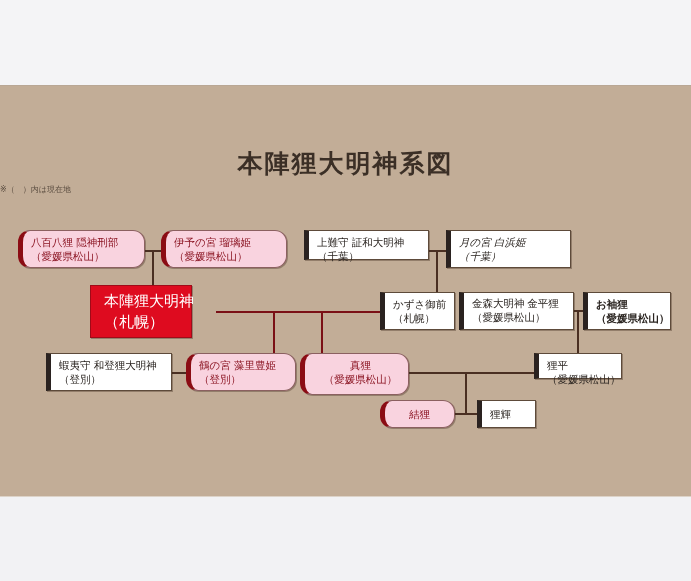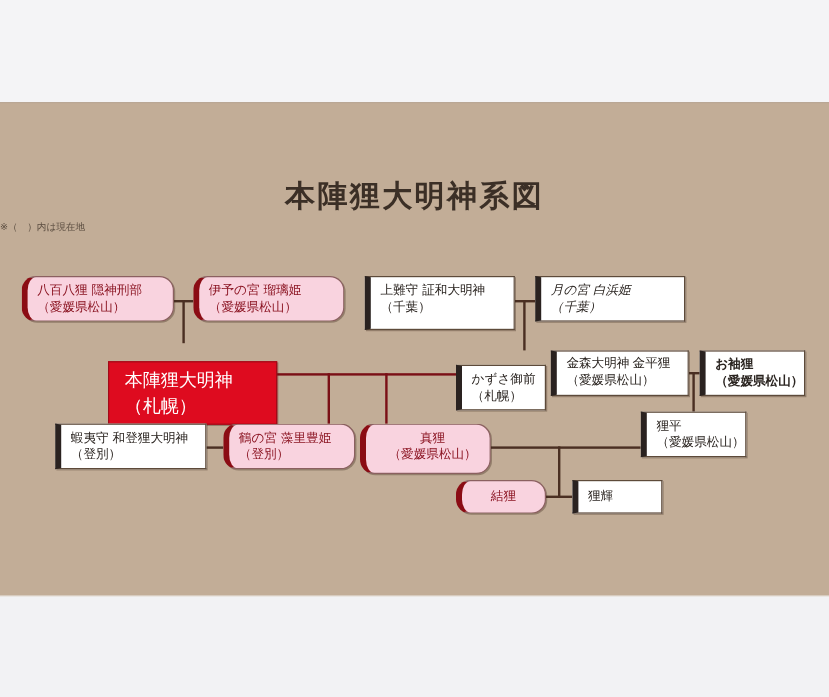--- a/index.html
+++ b/index.html
@@ -74,36 +74,36 @@
 <div class="node pink" style="left:18px; top:230px; width:127px; height:38px;">
   <div>八百八狸 隠神刑部</div>
   <div>（愛媛県松山）</div>
 </div>
 
 <div class="node pink" style="left:161px; top:230px; width:126px; height:38px;">
   <div>伊予の宮 瑠璃姫</div>
   <div>（愛媛県松山）</div>
 </div>
 
-<div class="node white" style="left:304px; top:230px; width:125px; height:45px;">
+<div class="node white" style="left:304px; top:230px; width:125px; height:30px;">
   <div>上難守 証和大明神</div>
   <div>（千葉）</div>
 </div>
 
 <div class="node white" style="left:446px; top:230px; width:125px; height:38px;font-style:italic;">
   <div>月の宮 白浜姫</div>
   <div>（千葉）</div>
 </div>
 
-<div class="node root" style="left:90px; top:301px; width:141px; height:53px;">
+<div class="node root" style="left:90px; top:285px; width:102px; height:53px;">
   <div>本陣狸大明神</div>
   <div>（札幌）</div>
 </div>
 
-<div class="node white" style="left:380px; top:292px; width:75px; height:38px;margin-top:12px;">
+<div class="node white" style="left:380px; top:292px; width:75px; height:38px;">
   <div>かずさ御前</div>
   <div>（札幌）</div>
 </div>
 
 <div class="node white" style="left:459px; top:292px; width:115px; height:38px;font-family:Liberation Serif, serif;">
   <div>金森大明神 金平狸</div>
   <div>（愛媛県松山）</div>
 </div>
 
 <div class="node white" style="left:583px; top:292px; width:88px; height:38px;font-weight:bold;">
@@ -119,24 +119,24 @@
 <div class="node pink" style="left:186px; top:353px; width:110px; height:38px;">
   <div>鶴の宮 藻里豊姫</div>
   <div>（登別）</div>
 </div>
 
 <div class="node pink" style="left:300px; top:353px; width:109px; height:42px;text-align:center;">
   <div>真狸</div>
   <div>（愛媛県松山）</div>
 </div>
 
-<div class="node white" style="left:534px; top:343px; width:88px; height:38px;">
+<div class="node white" style="left:534px; top:353px; width:88px; height:26px;">
   <div>狸平</div>
   <div>（愛媛県松山）</div>
 </div>
 
 <div class="node pink" style="left:380px; top:400px; width:75px; height:28px; padding-top:6px;padding-left:24px;">
   <div>結狸</div>
 </div>
 
-<div class="node white" style="left:477px; top:400px; width:75px; height:28px; padding-top:6px;">
+<div class="node white" style="left:477px; top:400px; width:59px; height:28px; padding-top:6px;">
   <div>狸輝</div>
 </div>
 
 </body></html>

